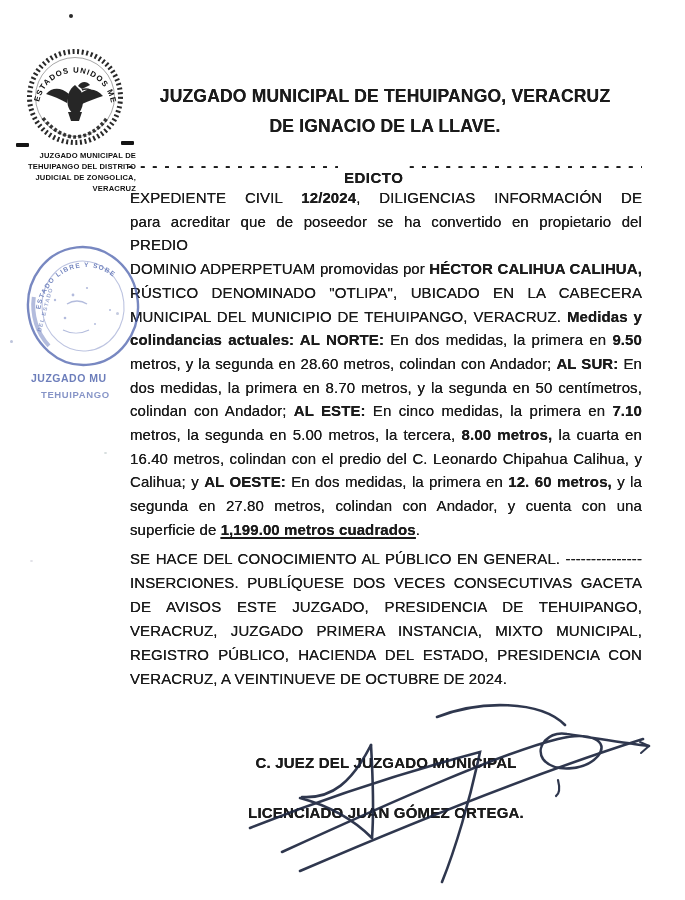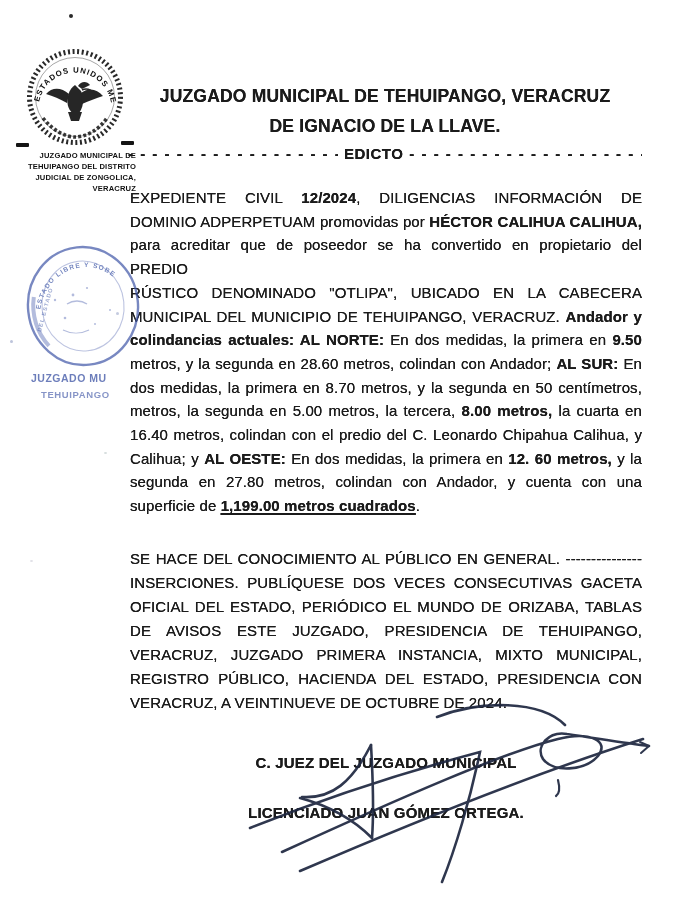--- a/index.html
+++ b/index.html
@@ -8,21 +8,21 @@
     font-family:"Liberation Sans",sans-serif;color:#1b1b1b;overflow:hidden;
     margin:0 auto;
   }
   .abs{position:absolute;}
   
   .title{left:128px;width:514px;text-align:center;font-weight:700;font-size:17.5px;
     letter-spacing:.2px;text-shadow:0 0 .4px #1b1b1b;}
   .edicto-row{left:128px;width:514px;top:145px;display:flex;justify-content:center;
     align-items:center;font-weight:700;font-size:15px;text-shadow:0 0 .5px #1b1b1b;}
   .edicto-dashes{letter-spacing:1px;word-spacing:1px;white-space:nowrap;overflow:hidden;}
-  .edicto-label{padding:0 6px;letter-spacing:.5px;}
+  .edicto-label{padding:0 6px;letter-spacing:.5px;margin-top:24px;}
   
   .seal-caption{left:16px;top:150px;width:120px;text-align:right;font-weight:700;
     font-size:7.6px;line-height:11px;letter-spacing:.15px;color:#111;}
   .flank-dash{height:3.5px;background:#141414;border-radius:1px;}
   
   .para{left:130px;width:512px;font-size:15px;line-height:23.7px;
     text-shadow:0 0 .45px #1b1b1b;letter-spacing:.1px;}
   .para2{line-height:24px;}
   .line{text-align:justify;text-align-last:justify;white-space:normal;}
   .line.last{text-align-last:left;}
@@ -71,38 +71,38 @@
   <div class="abs title" style="top:86px;">JUZGADO MUNICIPAL DE TEHUIPANGO, VERACRUZ</div>
   <div class="abs title" style="top:116px;">DE IGNACIO DE LA LLAVE.</div>
   <div class="abs edicto-row">
     <span class="edicto-dashes">- - - - - - - - - - - - - - - - - - -</span>
     <span class="edicto-label">EDICTO</span>
     <span class="edicto-dashes">- - - - - - - - - - - - - - - - - - - - -</span>
   </div>
 
   <div class="abs para" style="top:186px;">
       <div class="line"><span>EXPEDIENTE CIVIL </span><span class="b">12/2024</span><span>, DILIGENCIAS INFORMACIÓN DE</span></div>
+      <div class="line"><span>para acreditar que de poseedor se ha convertido en propietario del PREDIO</span></div>
       <div class="line"><span>DOMINIO ADPERPETUAM promovidas por </span><span class="b">HÉCTOR CALIHUA CALIHUA,</span></div>
-      <div class="line"><span>para acreditar que de poseedor se ha convertido en propietario del PREDIO</span></div>
       <div class="line"><span>RÚSTICO DENOMINADO "OTLIPA", UBICADO EN LA CABECERA</span></div>
-      <div class="line"><span>MUNICIPAL DEL MUNICIPIO DE TEHUIPANGO, VERACRUZ. </span><span class="b">Andador y</span></div>
+      <div class="line"><span>MUNICIPAL DEL MUNICIPIO DE TEHUIPANGO, VERACRUZ. </span><span class="b">Medidas y</span></div>
       <div class="line"><span class="b">colindancias actuales: </span><span class="b">AL NORTE:</span><span> En dos medidas, la primera en </span><span class="b">9.50</span></div>
       <div class="line"><span>metros, y la segunda en 28.60 metros, colindan con Andador; </span><span class="b">AL SUR:</span><span> En</span></div>
       <div class="line"><span>dos medidas, la primera en 8.70 metros, y la segunda en 50 centímetros,</span></div>
+      <div class="line"><span>colindan con Andador; </span><span class="b">AL ESTE:</span><span> En cinco medidas, la primera en </span><span class="b">7.10</span></div>
       <div class="line"><span>metros, la segunda en 5.00 metros, la tercera, </span><span class="b">8.00 metros,</span><span> la cuarta en</span></div>
       <div class="line"><span>16.40 metros, colindan con el predio del C. Leonardo Chipahua Calihua, y</span></div>
       <div class="line"><span>Calihua; y </span><span class="b">AL OESTE:</span><span> En dos medidas, la primera en </span><span class="b">12. 60 metros,</span><span> y la</span></div>
       <div class="line"><span>segunda en 27.80 metros, colindan con Andador, y cuenta con una</span></div>
       <div class="line last"><span>superficie de </span><span class="b u">1,199.00 metros cuadrados</span><span>.</span></div>
     </div>
 
   <div class="abs para para2" style="top:547px;">
       <div class="line"><span>SE HACE DEL CONOCIMIENTO AL PÚBLICO EN GENERAL. ---------------</span></div>
       <div class="line"><span>INSERCIONES. PUBLÍQUESE DOS VECES CONSECUTIVAS GACETA</span></div>
-      <div class="line"><span>OFICIAL DEL ESTADO, PERIÓDICO EL MUNDO DE ORIZABA, TABLAS</span></div>
       <div class="line"><span>DE AVISOS ESTE JUZGADO, PRESIDENCIA DE TEHUIPANGO,</span></div>
       <div class="line"><span>VERACRUZ, JUZGADO PRIMERA INSTANCIA, MIXTO MUNICIPAL,</span></div>
       <div class="line"><span>REGISTRO PÚBLICO, HACIENDA DEL ESTADO, PRESIDENCIA CON</span></div>
       <div class="line last"><span>VERACRUZ, A VEINTINUEVE DE OCTUBRE DE 2024.</span></div>
     </div>
 
   <div class="abs sig-line" style="top:754px;">C. JUEZ DEL JUZGADO MUNICIPAL</div>
   <div class="abs sig-line" style="top:804px;">LICENCIADO JUAN GÓMEZ ORTEGA.</div>
 
   <svg class="abs" style="left:15px;top:240px;" width="150" height="175" viewBox="0 0 150 175" opacity="0.88">

